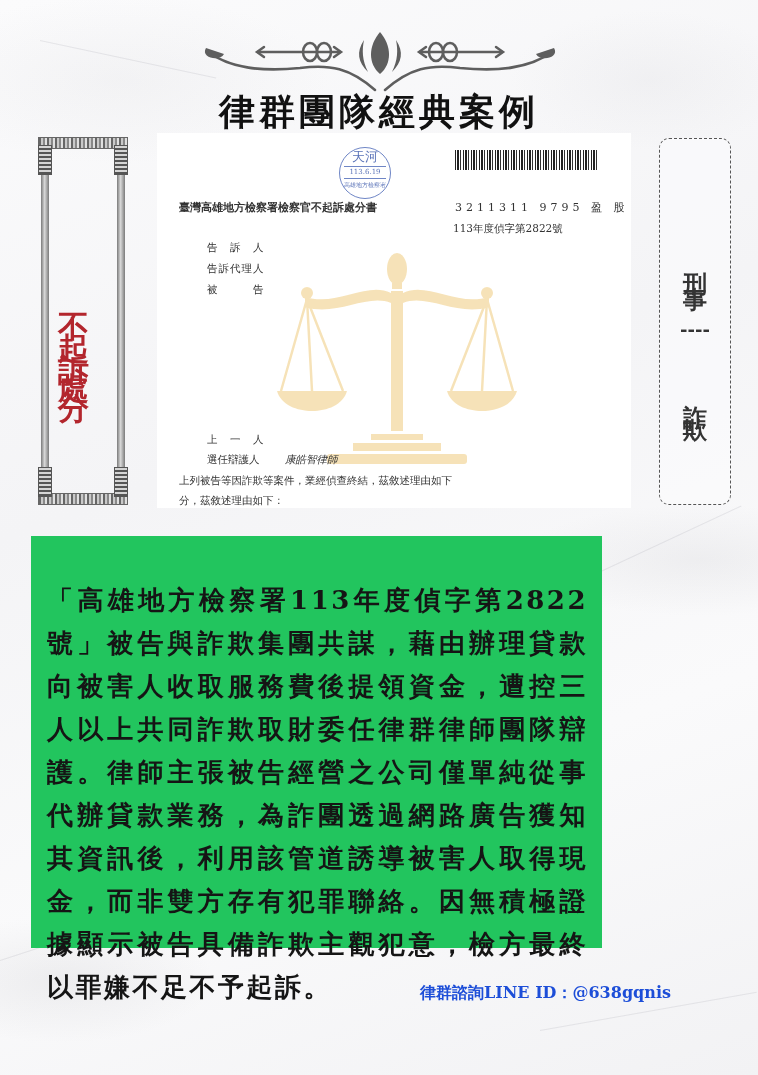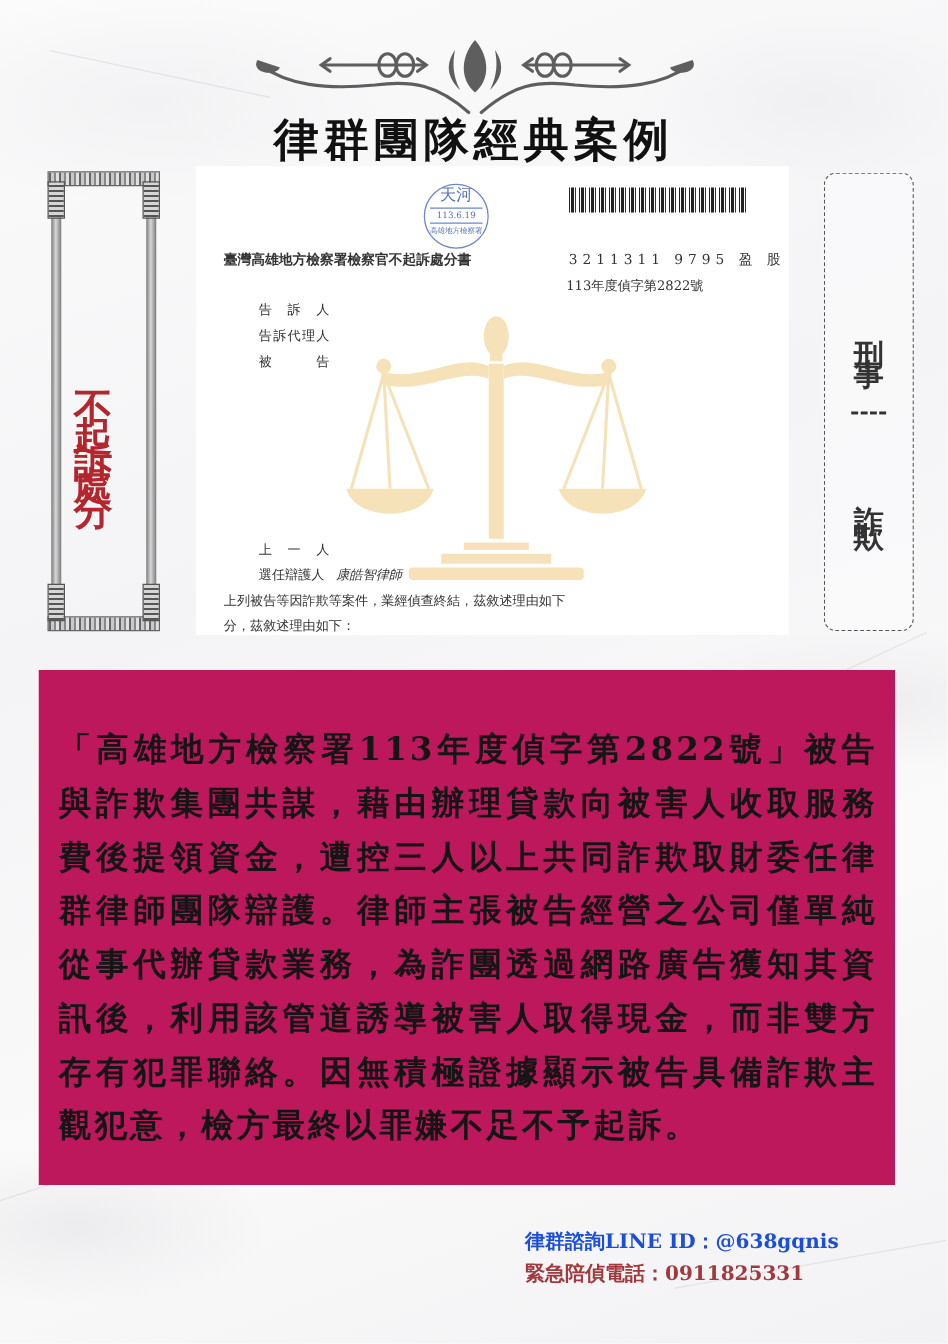--- a/index.html
+++ b/index.html
@@ -77,22 +77,22 @@
     position: absolute; left: 659px; top: 138px; width: 72px; height: 367px;
     border: 1px dashed #555; border-radius: 10px; background: rgba(250,250,251,0.9);
   }
   .right-tag .txt {
     position: absolute; left: 0; right: 0; top: 80px; text-align: center;
     font-size: 24px; font-weight: bold; color: #333; line-height: 44px;
   }
 
   
   .summary {
-    position: absolute; left: 31px; top: 536px; width: 685px; height: 412px;
-    background: #be185d;
+    position: absolute; left: 31px; top: 536px; width: 571px; height: 412px;
+    background: #22c55e;
   }
   .summary p {
     position: absolute; left: 16px; right: 14px; top: 43px;
     font-size: 26px; line-height: 43px; color: #151515; letter-spacing: 2.5px;
     text-align: justify; font-weight: bold;
     font-family: "DejaVu Serif", serif;
   }
 
   
   .contact { position: absolute; left: 420px; top: 980px; font-size: 16px; line-height: 26px; font-weight: bold; }
@@ -172,33 +172,32 @@
       <rect x="50" y="203" width="140" height="10" rx="3"></rect>
     </g>
     <g stroke="#f5deac" stroke-width="2.5" fill="none">
       <path d="M30 48 L 4 140 M30 48 L 35 140 M30 48 L 66 140"></path>
       <path d="M210 48 L 174 140 M210 48 L 205 140 M210 48 L 236 140"></path>
     </g>
   </svg>
 
   <div class="line party" style="top:300px">上　一　人</div>
   <div class="line" style="left:50px;top:320px">選任辯護人</div>
-  <div class="line" style="left:112px;top:320px;font-style:italic">康皓智律師</div>
+  <div class="line" style="left:128px;top:320px;font-style:italic">康皓智律師</div>
   <div class="line" style="left:22px;top:341px">上列被告等因詐欺等案件，業經偵查終結，茲敘述理由如下</div>
   <div class="line" style="left:22px;top:361px">分，茲敘述理由如下：</div>
 </div>
 
 <div class="right-tag">
   <div class="txt">
     <div style="writing-mode:vertical-rl;margin:0 auto;letter-spacing:14px;height:96px;">刑事</div>
     <div style="font-size:18px;line-height:30px;">----</div>
     <div style="writing-mode:vertical-rl;margin:6px auto 0;letter-spacing:14px;height:96px;">詐欺</div>
   </div>
 </div>
 
 <section class="summary">
   <p>「高雄地方檢察署113年度偵字第2822號」被告與詐欺集團共謀，藉由辦理貸款向被害人收取服務費後提領資金，遭控三人以上共同詐欺取財委任律群律師團隊辯護。律師主張被告經營之公司僅單純從事代辦貸款業務，為詐團透過網路廣告獲知其資訊後，利用該管道誘導被害人取得現金，而非雙方存有犯罪聯絡。因無積極證據顯示被告具備詐欺主觀犯意，檢方最終以罪嫌不足不予起訴。</p>
 </section>
 
 <div class="contact">
   <div class="l1">律群諮詢LINE ID：@638gqnis</div>
-  <div class="l3">緊急陪偵電話：0911825331</div>
 </div>
 
 </body></html>

